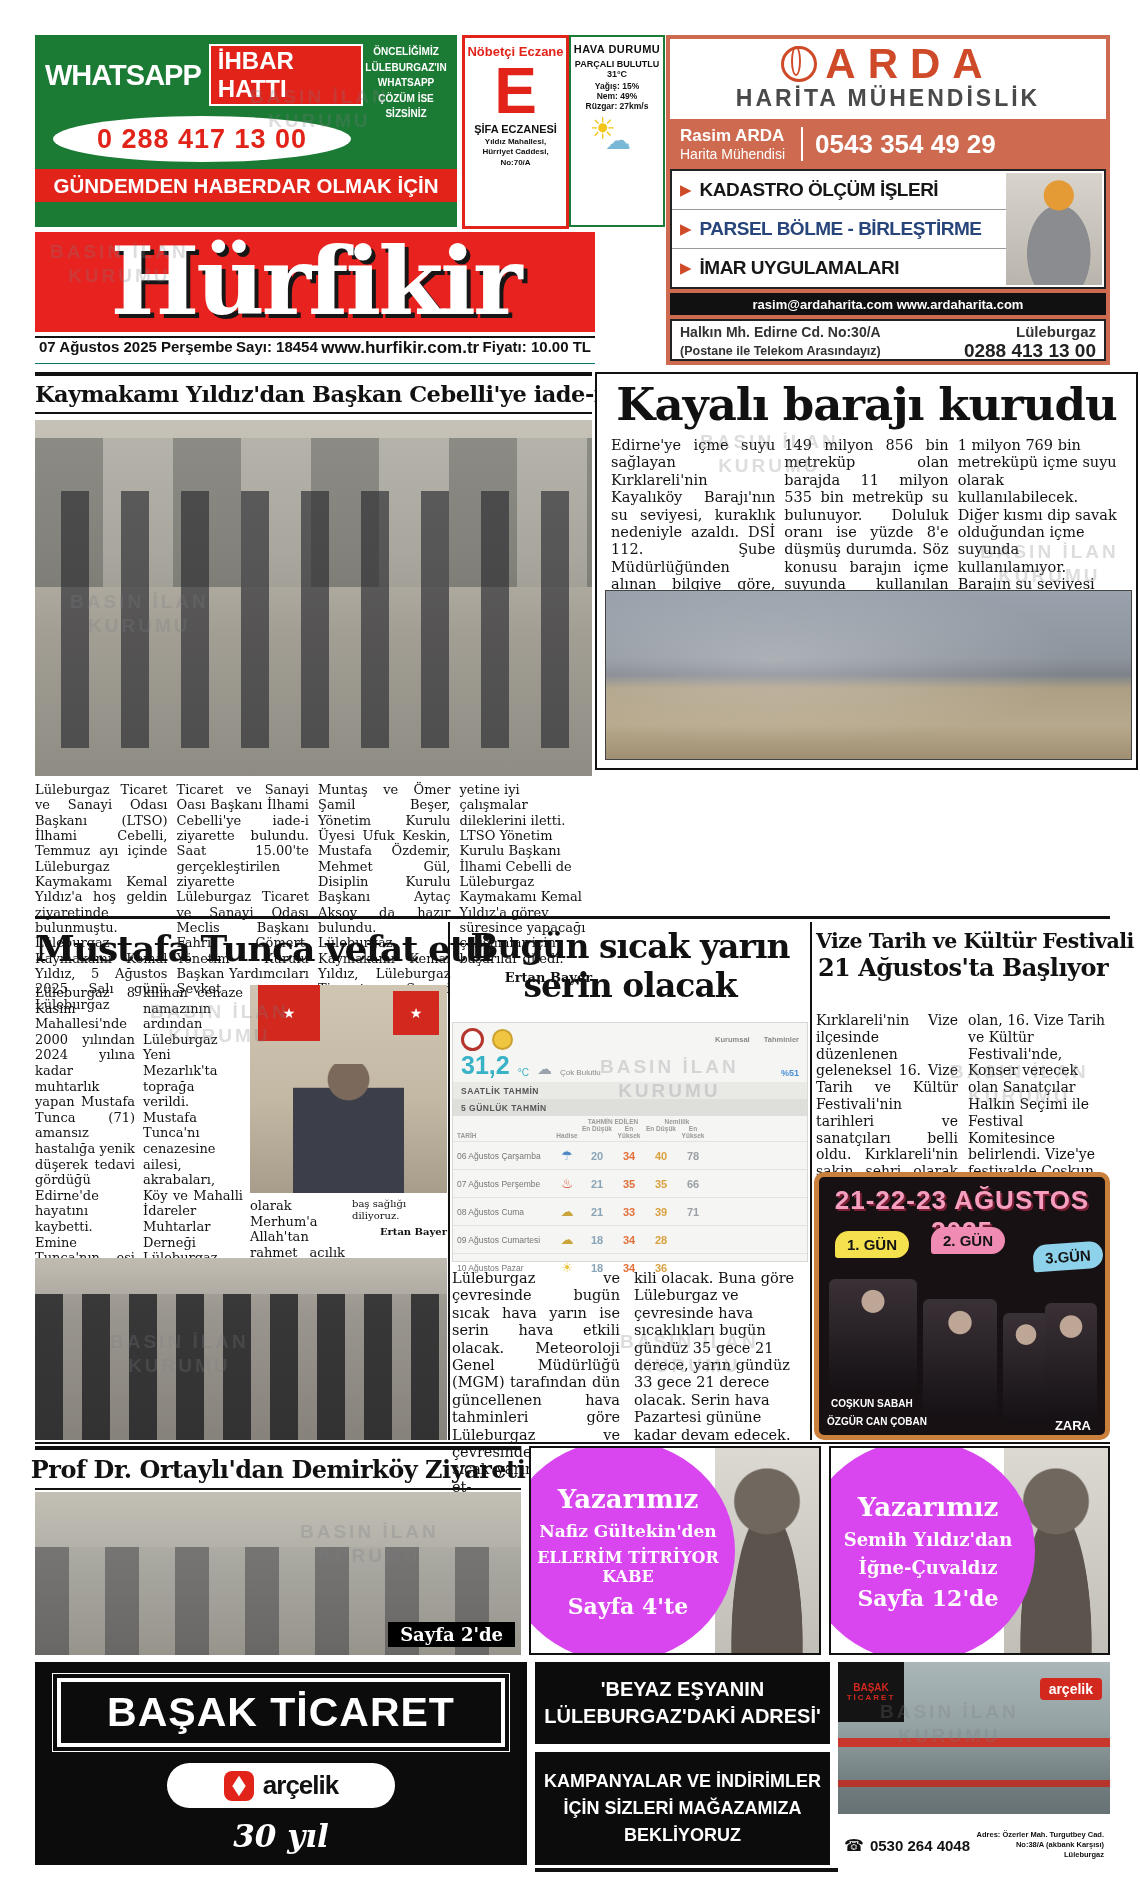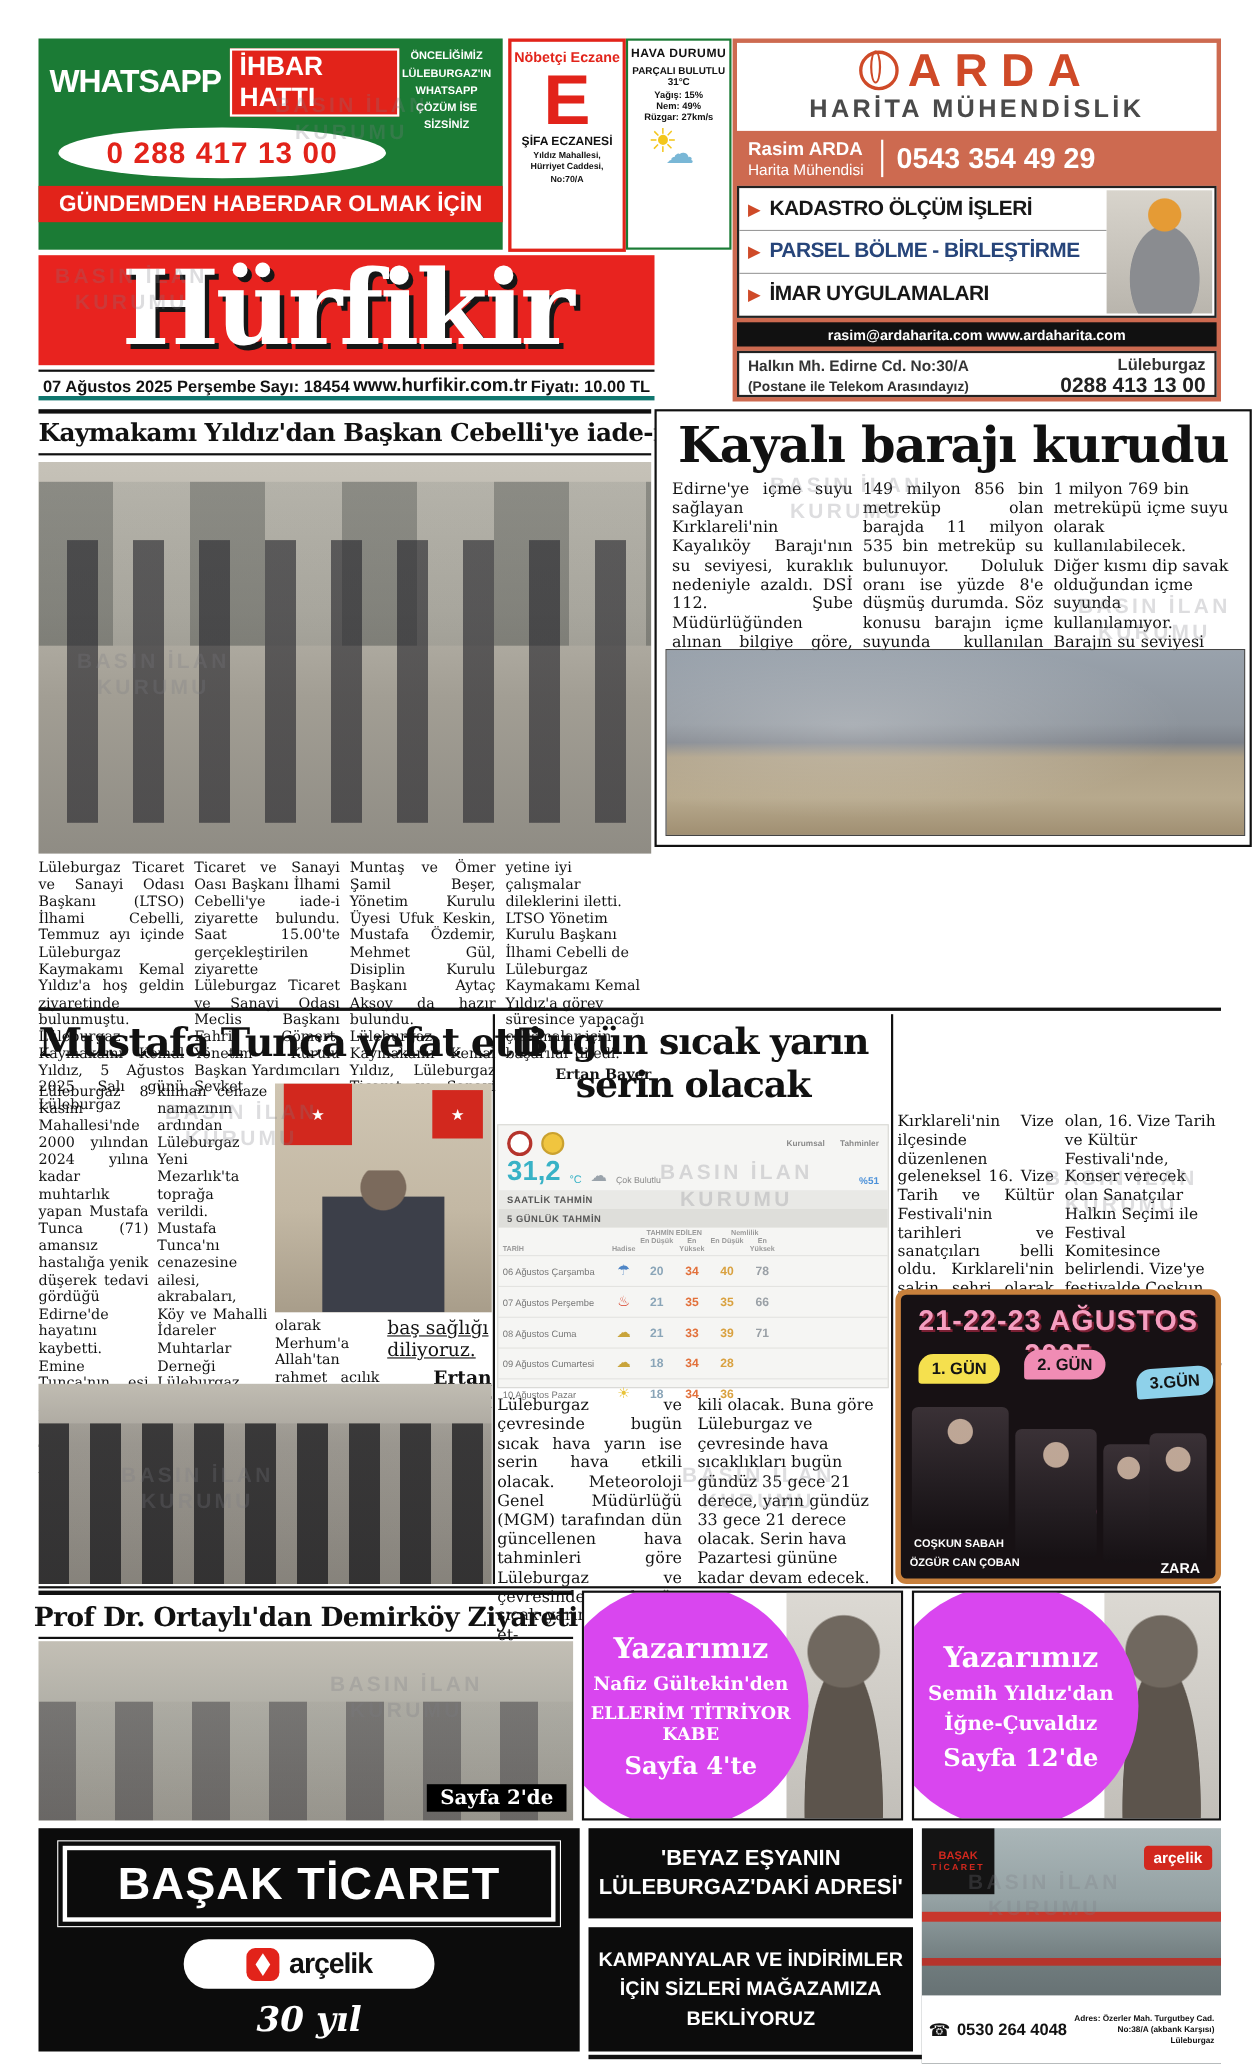--- a/index.html
+++ b/index.html
@@ -43,21 +43,21 @@
   .arda-globe{display:inline-block;width:30px;height:30px;border:3px solid #cf4a28;border-radius:50%;position:relative;vertical-align:-4px;margin-right:8px;}
   .arda-globe::after{content:"";position:absolute;left:7px;top:-3px;width:10px;height:30px;border:2px solid #cf4a28;border-radius:50%;box-sizing:border-box;}
   .srv-row{display:flex;align-items:center;gap:8px;height:38px;border-bottom:1px solid #9a9a9a;padding-left:8px;}
   .srv-row:last-child{border-bottom:none;}
   .srv-label{font-weight:900;font-size:19px;color:#171717;font-family:"Liberation Sans",sans-serif;letter-spacing:-0.5px;}
   .srv-b{color:#cf4a28;font-size:15px;}
   
   .mast{background:#e8231f;display:flex;align-items:center;justify-content:center;}
   .mast-title{color:#fff;font-weight:bold;font-size:94px;letter-spacing:-3px;line-height:.95;
               text-shadow:4px 4px 0 #161616;}
-  .dateline{display:flex;align-items:flex-end;justify-content:space-between;border-top:2px solid #111;border-bottom:4px solid #0f766e;
+  .dateline{display:flex;align-items:flex-start;justify-content:space-between;border-top:2px solid #111;border-bottom:1px solid #0f766e;
             font-family:"Liberation Sans",sans-serif;font-weight:bold;font-size:15px;padding:0 4px;}
   
   .headline{font-weight:bold;text-align:center;letter-spacing:-0.5px;}
   .cols{display:flex;gap:9px;}
   .col{flex:1;font-size:13px;line-height:1.18;}
   .ph{position:absolute;overflow:hidden;z-index:1;}
   .ph-group{background:linear-gradient(180deg,#c6c2b8 0%,#b4b0a6 38%,#a29e94 60%,#8f8c84 100%);}
   .ph-group::before{content:"";position:absolute;left:0;right:0;top:5%;height:42%;
     background:repeating-linear-gradient(90deg,rgba(70,75,72,.45) 0 68px,rgba(125,130,125,.22) 68px 138px);}
   .ph-group::after{content:"";position:absolute;left:2%;right:2%;top:20%;height:72%;
@@ -285,21 +285,21 @@
   <div class="abs just" style="left:143px;top:985px;width:100px;height:270px;font-size:13px;line-height:1.2;">kılınan cenaze namazının ardından Lüleburgaz Yeni Mezarlık'ta toprağa verildi. Mustafa Tunca'nı cenazesine ailesi, akrabaları, Köy ve Mahalli İdareler Muhtarlar Derneği Lüleburgaz Şube Başkanı Sabri Gündüz, Yönetim Kurulu Üyeleri ce muhtar arkadaşları ile Lüleburgazlı vatandaşlar katıldı. Hürfikir Gazetesi</div>
   <div class="abs ph ph-portrait" style="left:250px;top:985px;width:197px;height:208px;">
     <div class="flag" style="left:8px;top:0;width:62px;height:56px;">
         <span>★</span>
       </div>
     <div class="flag" style="right:8px;top:6px;width:46px;height:44px;">
         <span>★</span>
       </div>
   </div>
   <div class="abs just" style="left:250px;top:1198px;width:95px;font-size:13px;line-height:1.2;">olarak Merhum'a Allah'tan rahmet acılık yakınlarına</div>
-  <div class="abs" style="left:352px;top:1198px;width:95px;font-size:17px;line-height:1.2;text-decoration:underline;">
+  <div class="abs" style="left:352px;top:1198px;width:95px;font-size:10px;line-height:1.2;">
     <span class="just">baş sağlığı diliyoruz.</span>
     <div class="byline">Ertan Bayer</div>
   </div>
   <div class="abs ph ph-crowd" style="left:35px;top:1258px;width:412px;height:182px;"></div>
 
   <div class="abs" style="left:452px;top:927px;width:356px;">
     <div class="headline" style="font-size:33px;letter-spacing:-1px;">Bugün sıcak yarın</div>
     <div class="headline" style="font-size:33px;letter-spacing:-1px;">serin olacak</div>
   </div>
   <div class="abs wg" style="left:452px;top:1022px;width:356px;height:240px;box-sizing:border-box;">
@@ -378,20 +378,24 @@
       <span class="wt-n n-nlow">36</span>
         <span class="wt-n n-nhigh"></span>
     </div>
   </div>
   <div class="abs just" style="left:452px;top:1270px;width:168px;height:170px;font-size:14.5px;line-height:1.2;">Lüleburgaz ve çevresinde bugün sıcak hava yarın ise serin hava etkili olacak. Meteoroloji Genel Müdürlüğü (MGM) tarafından dün güncellenen hava tahminleri göre Lüleburgaz ve çevresinde bugün sıcak yarın serin hava et-</div>
   <div class="abs" style="left:634px;top:1270px;width:174px;height:170px;font-size:14.5px;line-height:1.2;">
     <span class="just">kili olacak. Buna göre Lüleburgaz ve çevresinde hava sıcaklıkları bugün gündüz 35 gece 21 derece, yarın gündüz 33 gece 21 derece olacak. Serin hava Pazartesi gününe kadar devam edecek.</span>
     <div class="byline">Cansu Eren</div>
   </div>
 
+  <div class="abs" style="left:816px;top:929px;width:294px;">
+    <div class="headline" style="font-size:20.5px;white-space:nowrap;">Vize Tarih ve Kültür Festivali</div>
+    <div class="headline" style="font-size:24px;">21 Ağustos'ta Başlıyor</div>
+  </div>
   <div class="abs just" style="left:816px;top:1012px;width:142px;height:152px;font-size:14px;line-height:1.2;">Kırklareli'nin Vize ilçesinde düzenlenen geleneksel 16. Vize Tarih ve Kültür Festivali'nin tarihleri ve sanatçıları belli oldu. Kırklareli'nin sakin şehri olarak bilinen Vize İlçesi'nde, 21-22-23 Ağustos 2025 tarihleri arasında yapılacak</div>
   <div class="abs" style="left:968px;top:1012px;width:142px;height:152px;font-size:14px;line-height:1.2;">
     <span class="just">olan, 16. Vize Tarih ve Kültür Festivali'nde, Konser verecek olan Sanatçılar Halkın Seçimi ile Festival Komitesince belirlendi. Vize'ye festivalde Coşkun SABAH, Özgür Can Çoban, Bendeniz ve Zara gelecek.</span>
     <div class="byline">Ertan Bayer</div>
   </div>
   <div class="abs poster" style="left:814px;top:1172px;width:296px;height:268px;box-sizing:border-box;">
     <div class="poster-title">21-22-23 AĞUSTOS 2025</div>
     <span class="bub" style="left:16px;top:54px;background:#f5e04e;">1. GÜN</span>
     <span class="bub" style="left:112px;top:50px;background:#f08cb4;">2. GÜN</span>
     <span class="bub" style="left:214px;top:66px;background:#8ed1ea;transform:rotate(-4deg);">3.GÜN</span>

